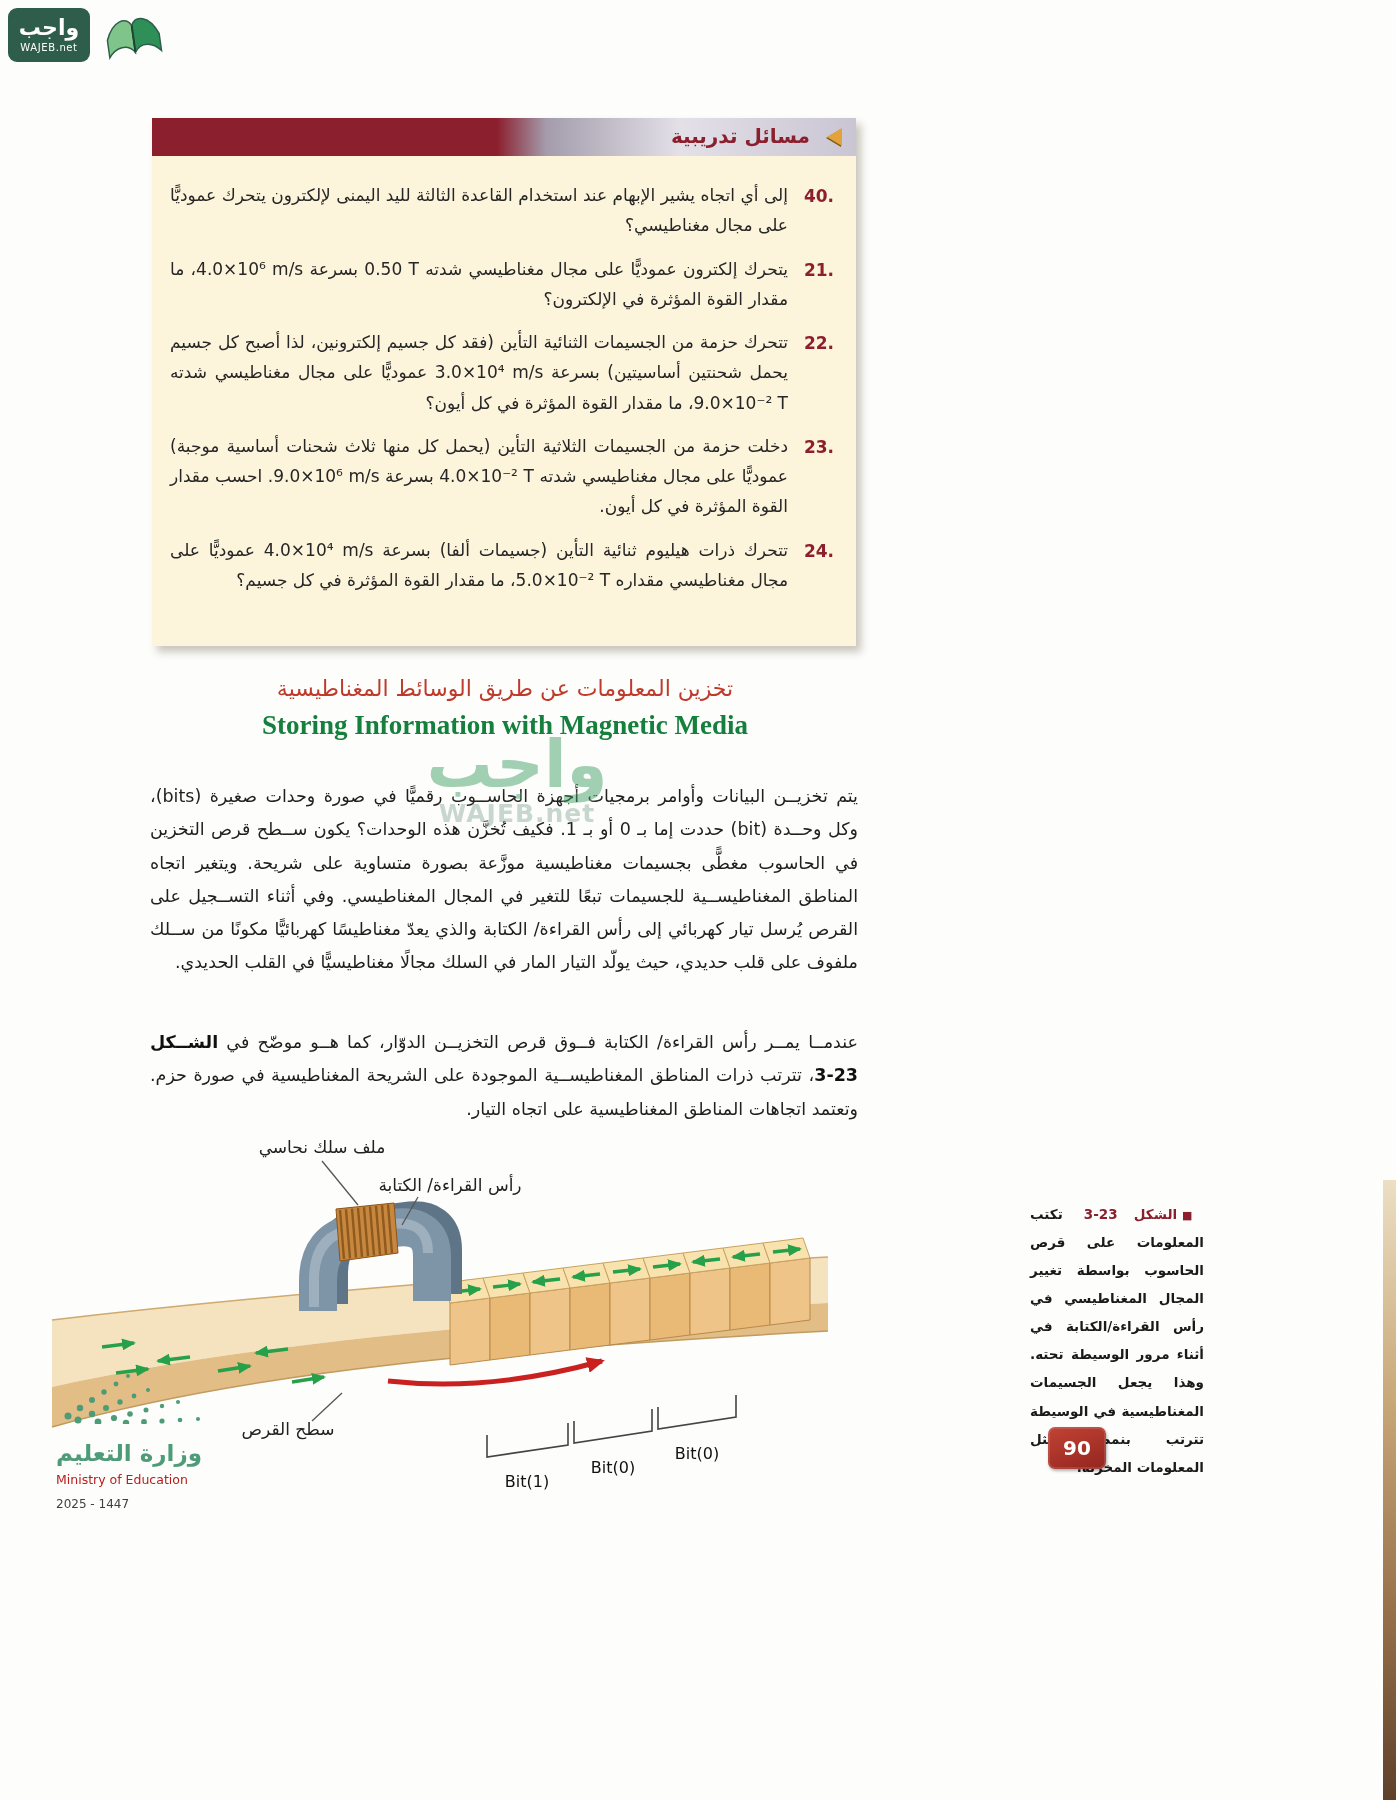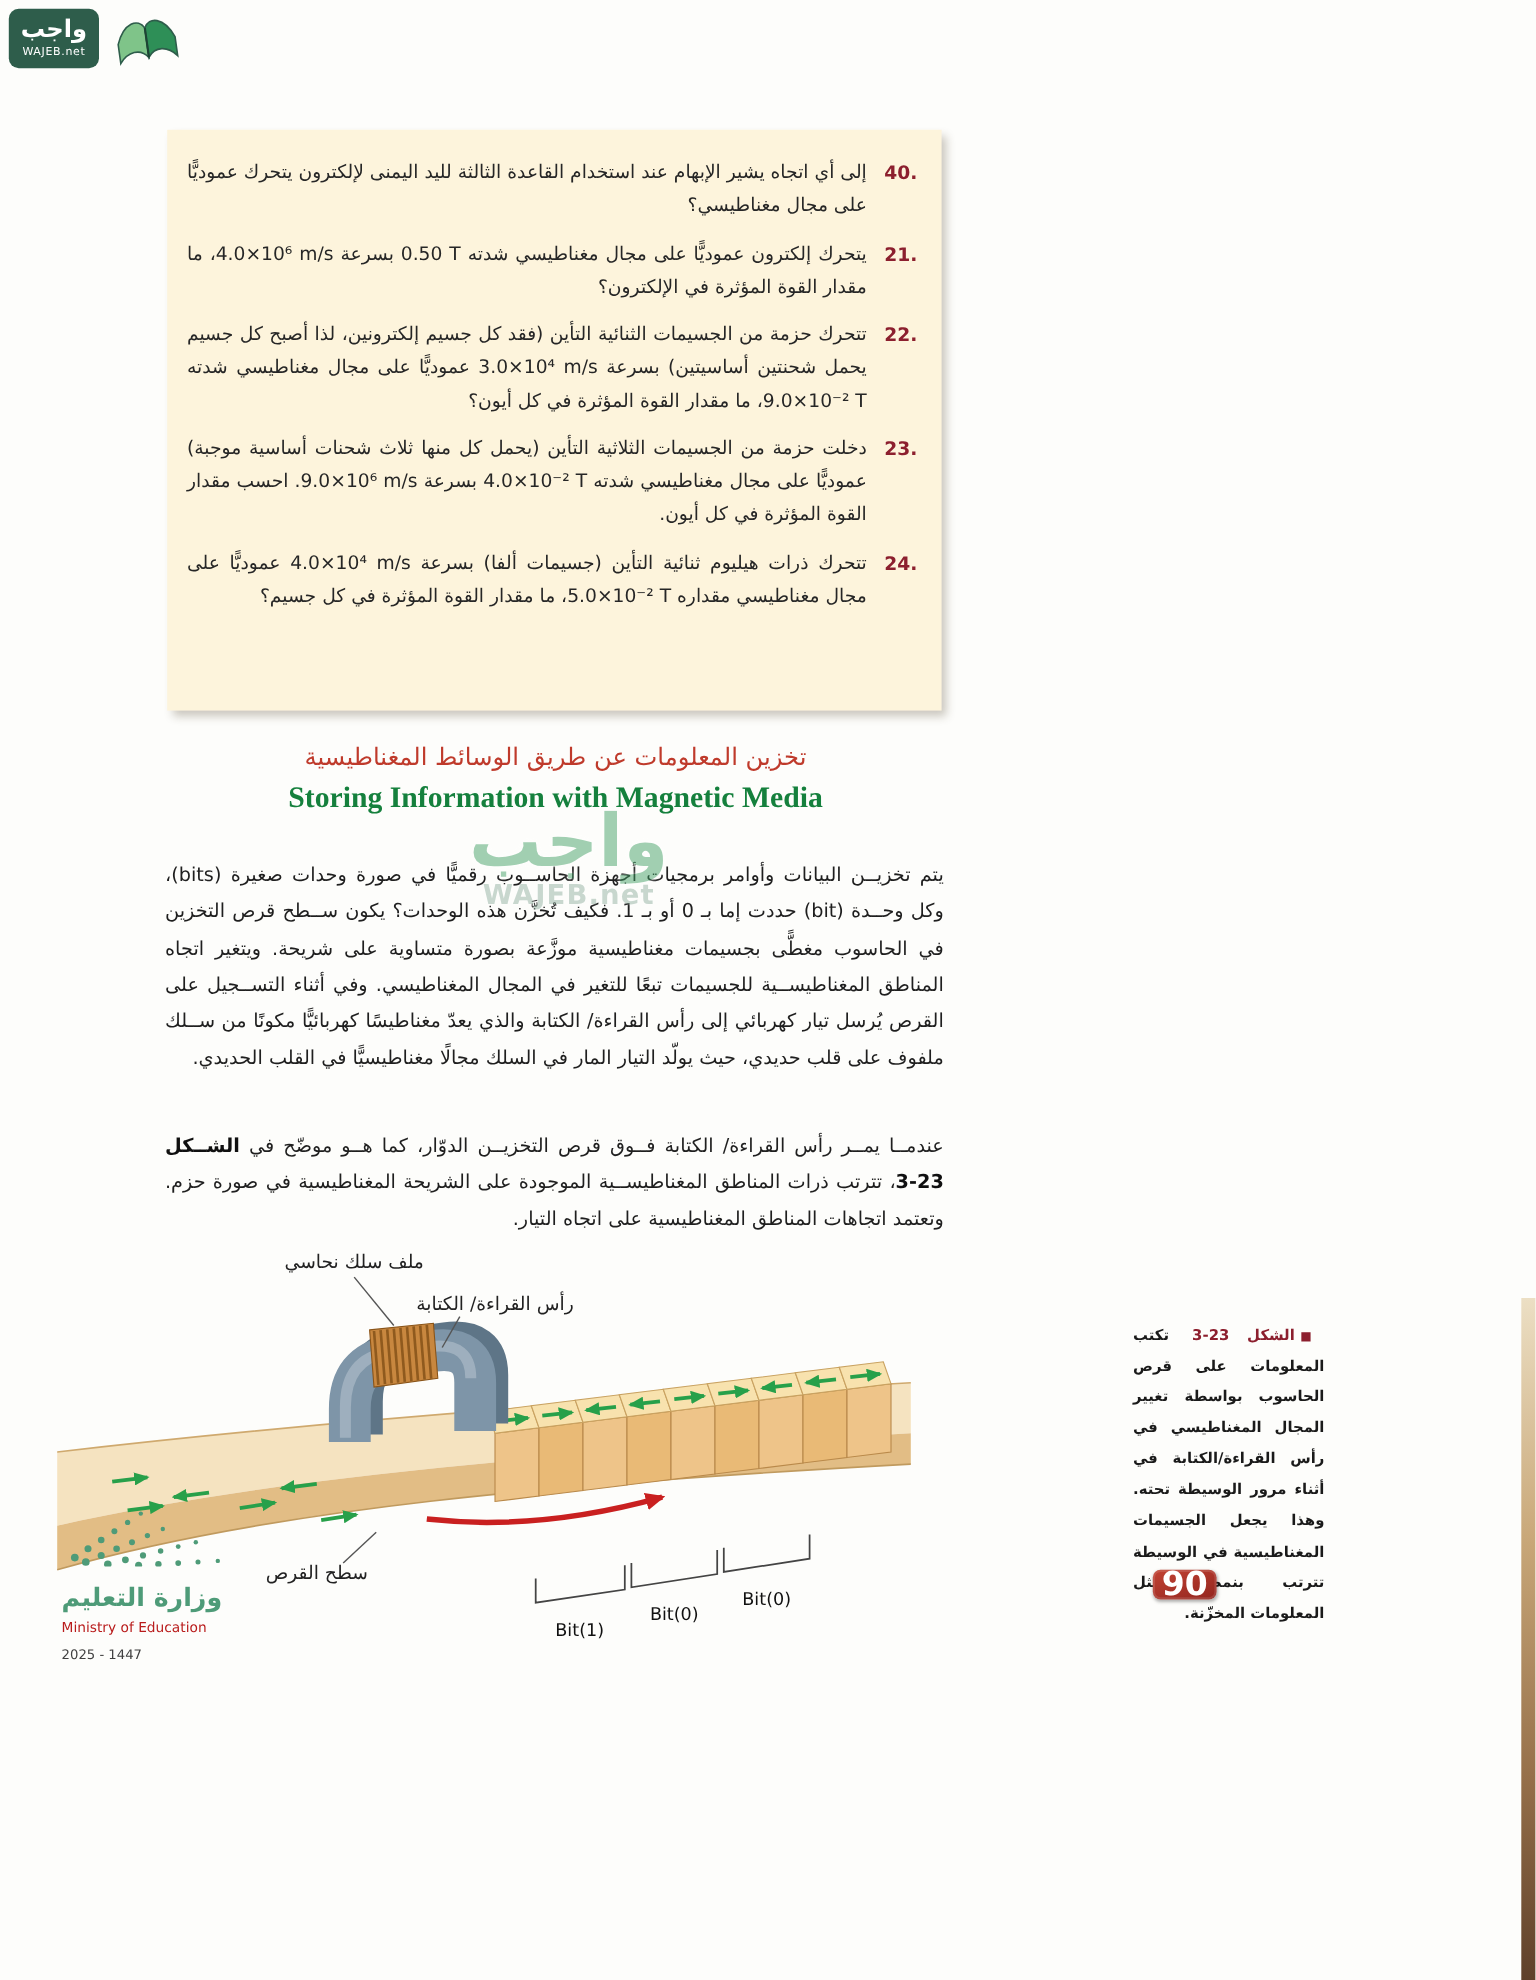--- a/index.html
+++ b/index.html
@@ -54,23 +54,23 @@
   
   .figure-svg{position:absolute;left:50px;top:1135px;width:780px;height:420px}
 
   
   .fig-caption{position:absolute;left:1030px;top:1200px;width:174px;direction:rtl;
     text-align:justify;font-size:13.5px;font-weight:bold;line-height:2.08;color:#1a1a1a}
   .caption-bullet{color:#8c1f2e;font-size:11px;margin-left:5px}
   .caption-title{color:#8c1f2e;margin-left:21px}
 
   
-  .page-badge{position:absolute;left:1048px;top:1427px;width:58px;height:27px;
+  .page-badge{position:absolute;left:1048px;top:1427px;width:58px;height:42px;
     background:linear-gradient(160deg,#c24334,#93251f);border-radius:7px;color:#fff;
-    font-size:30px;font-weight:bold;display:flex;align-items:center;justify-content:center;
+    font-size:20px;font-weight:bold;display:flex;align-items:center;justify-content:center;
     box-shadow:inset 0 0 0 2px rgba(255,255,255,.12),1px 2px 3px rgba(0,0,0,.3)}
 
   
   .page-edge{position:absolute;right:0;top:1180px;width:13px;height:620px;
     background:linear-gradient(180deg,#ecdfc4 0%,#c9a879 35%,#96704a 70%,#5e402a 100%)}
 
   
   .ministry{position:absolute;left:56px;top:1366px;width:190px}
   .ministry-ar{font-size:23px;font-weight:bold;color:#4e9b78;direction:rtl;text-align:left;margin-top:12px}
   .ministry-en{font-size:12.5px;color:#b91c1c;margin-top:6px}
@@ -87,20 +87,24 @@
   <svg width="70" height="58" viewBox="0 0 70 60">
     <g transform="rotate(-8 35 30)">
       <path d="M8,32 C16,12 30,10 35,20 L35,48 C28,38 16,40 8,50 Z" fill="#7fc489" stroke="#2e5d4b" stroke-width="1.5"></path>
       <path d="M62,32 C54,12 40,10 35,20 L35,48 C42,38 54,40 62,50 Z" fill="#2e8f57" stroke="#2e5d4b" stroke-width="1.5"></path>
       <line x1="35" y1="20" x2="35" y2="48" stroke="#1d4434" stroke-width="2"></line>
     </g>
   </svg>
 </div>
 
 <div class="practice-box">
+  <div class="practice-header">
+    <span class="practice-title">مسائل تدريبية</span>
+    <span class="arrow-icon"></span>
+  </div>
   <div class="problems">
     <div class="problem">
       <span class="num">40.</span>
       <span class="ptext">إلى أي اتجاه يشير الإبهام عند استخدام القاعدة الثالثة لليد اليمنى لإلكترون يتحرك عموديًّا على مجال مغناطيسي؟</span>
     </div>
     <div class="problem">
       <span class="num">21.</span>
       <span class="ptext">يتحرك إلكترون عموديًّا على مجال مغناطيسي شدته ⁦0.50 T⁩ بسرعة ⁦4.0×10⁶ m/s⁩، ما مقدار القوة المؤثرة في الإلكترون؟</span>
     </div>
     <div class="problem">

